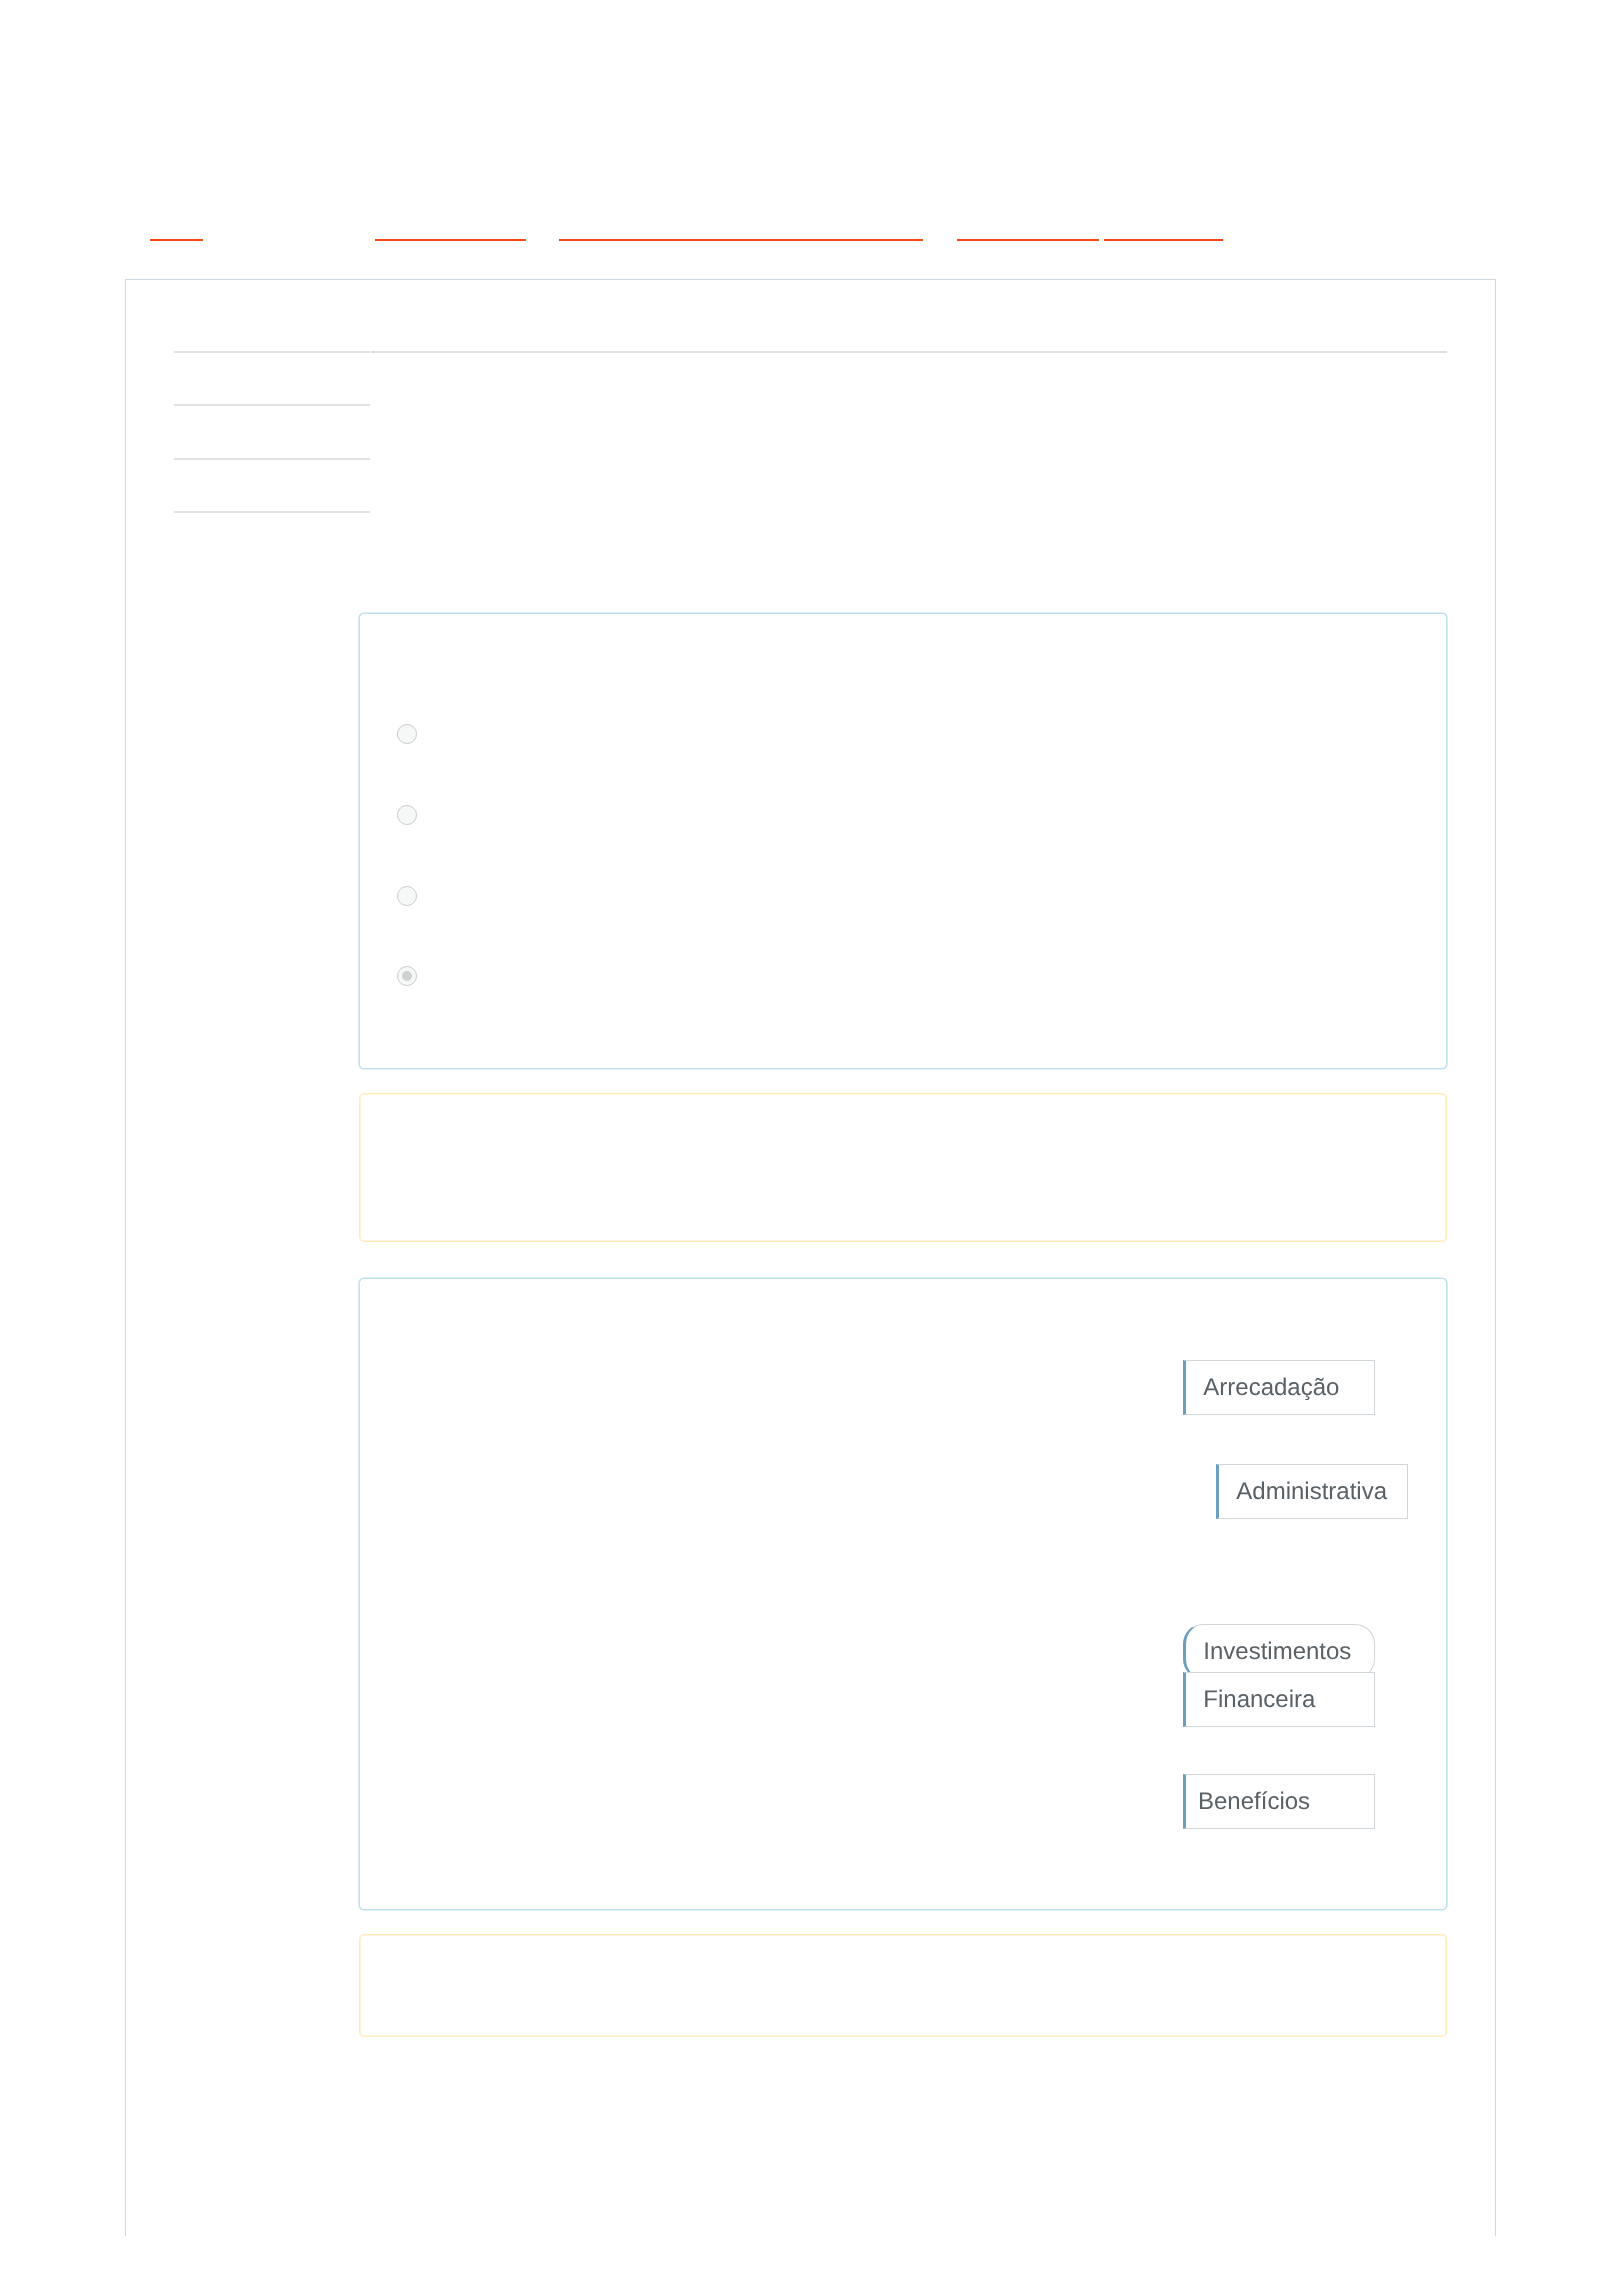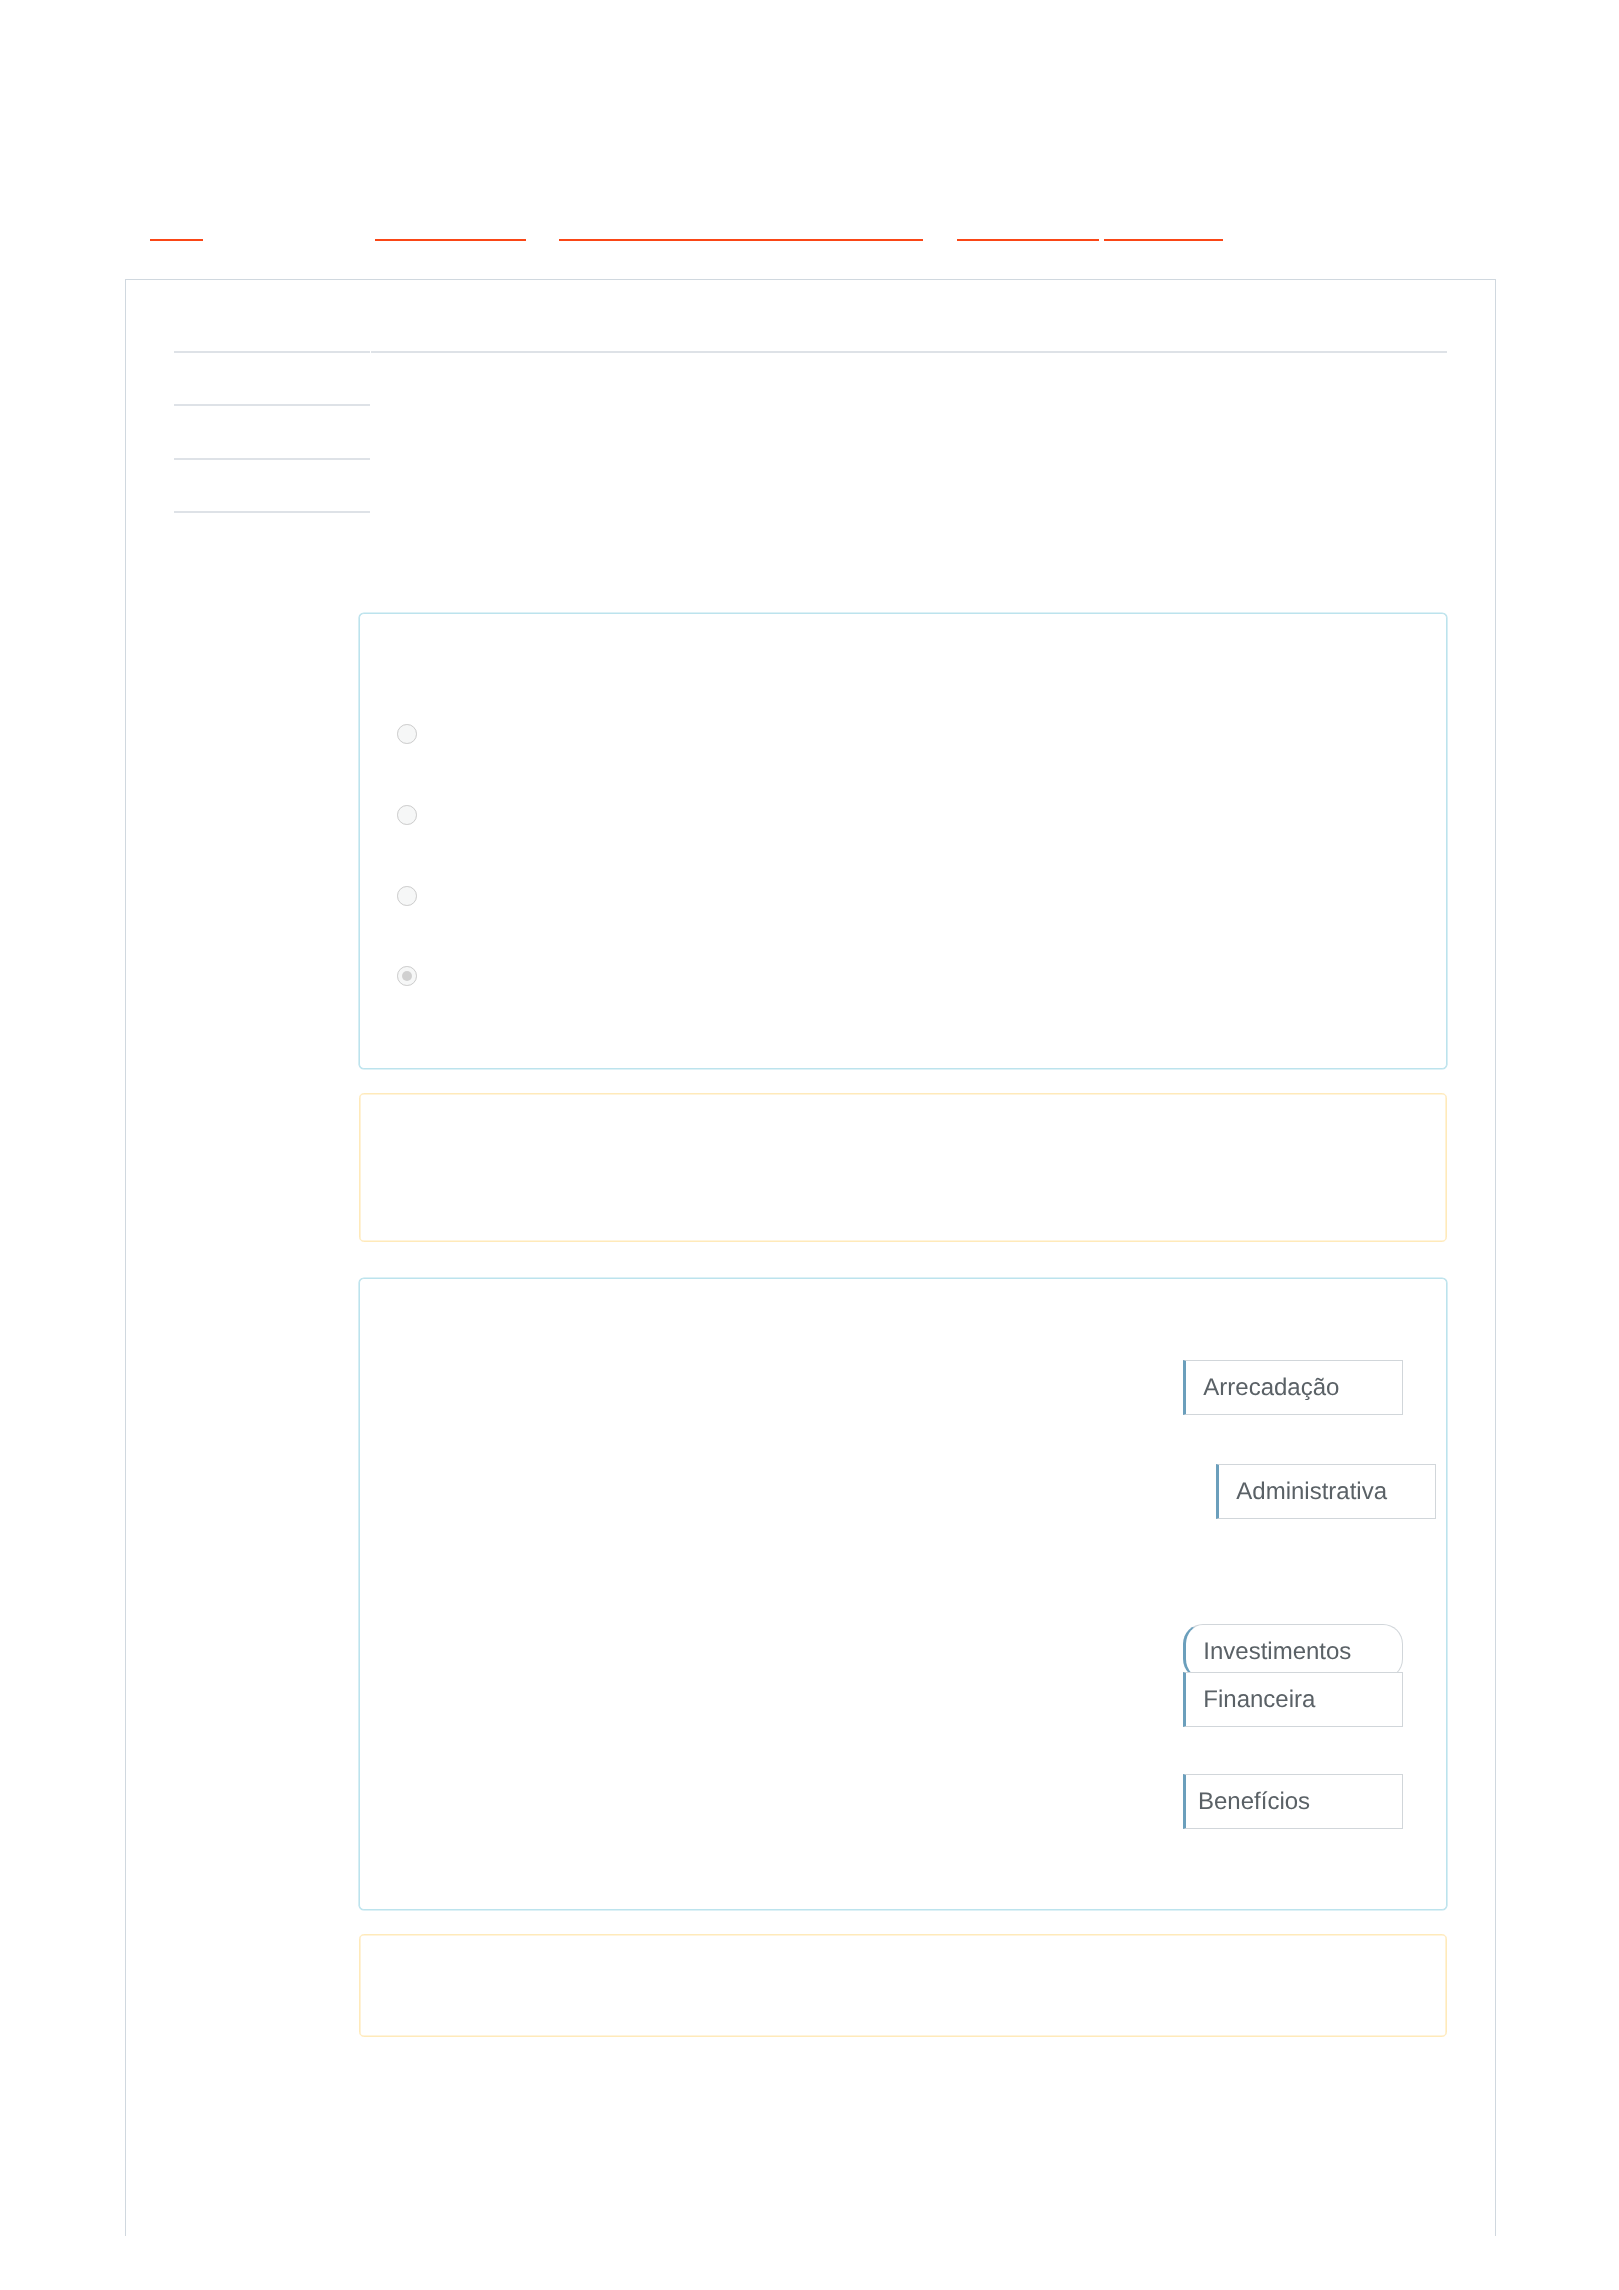--- a/index.html
+++ b/index.html
@@ -82,21 +82,21 @@
     width:10.6px;height:10.6px;margin:-5.3px 0 0 -5.3px;
     border-radius:50%;background:#d0d0d0;
   }
   .radio-label{
     margin-left:13.4px;color:#ffffff;font-size:16.3px;
     line-height:19px;white-space:nowrap;
   }
 
   
   .chip{
-    position:absolute;left:1183px;width:220px;height:55px;
+    position:absolute;left:1183px;width:192px;height:55px;
     box-sizing:border-box;
     border:1.4px solid #d1d6da;
     border-left:3.8px solid #6b9fbc;
     background:#ffffff;
     display:flex;align-items:center;
     padding-left:17.3px;
     color:#5a6166;font-size:24px;line-height:1;
     white-space:nowrap;overflow:hidden;
   }
   .cp1{top:1360px;} .cp2{top:1464px;margin-left:33px;} .cp3{top:1624px;border-radius:20px;}

